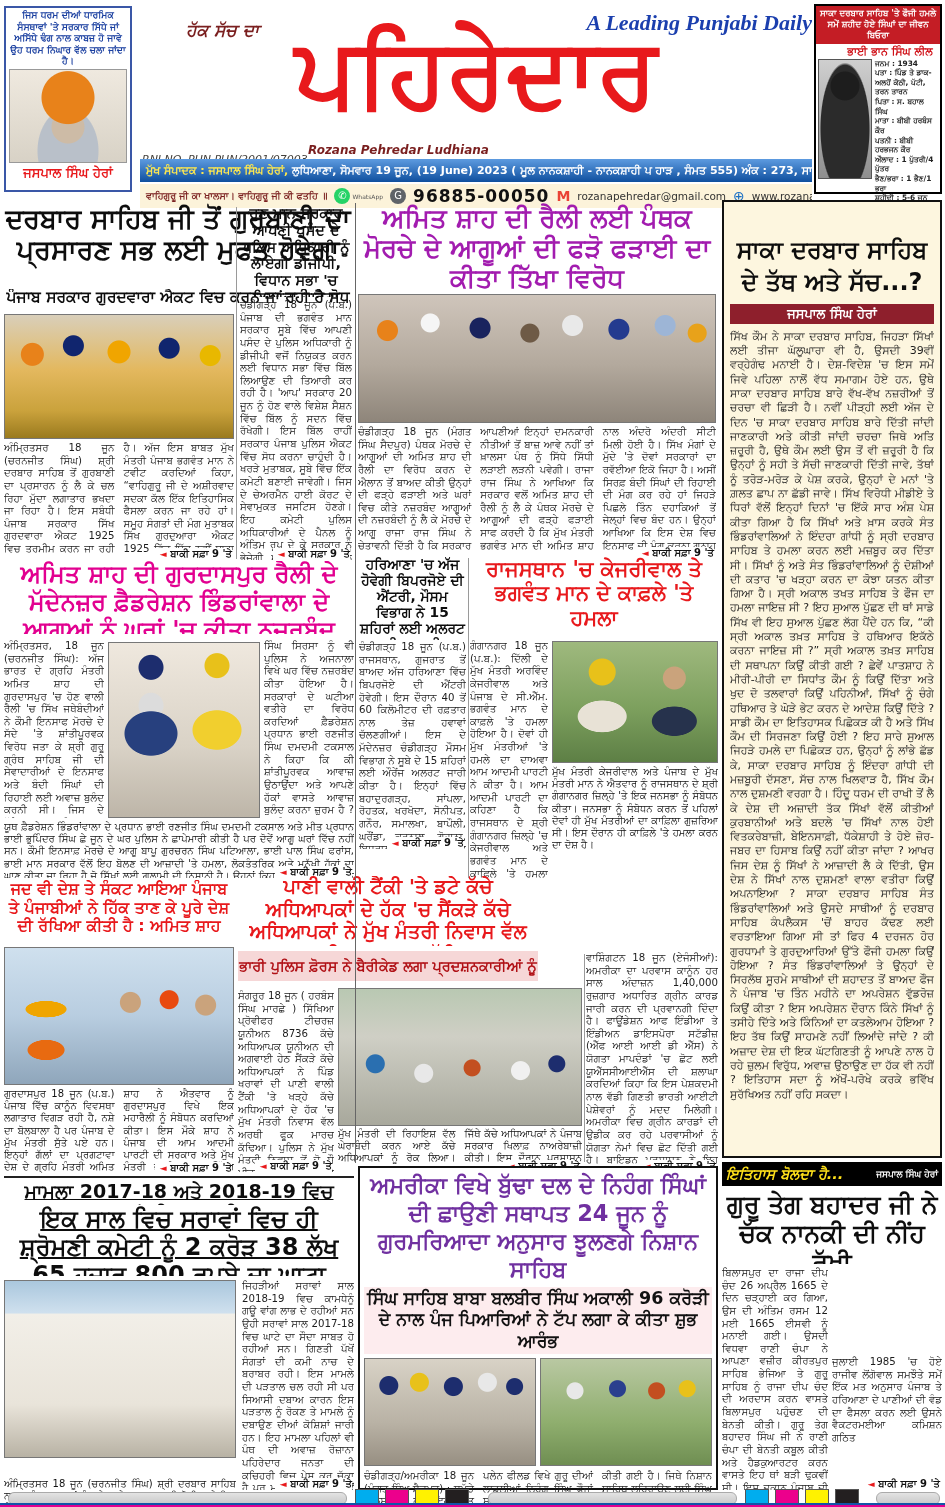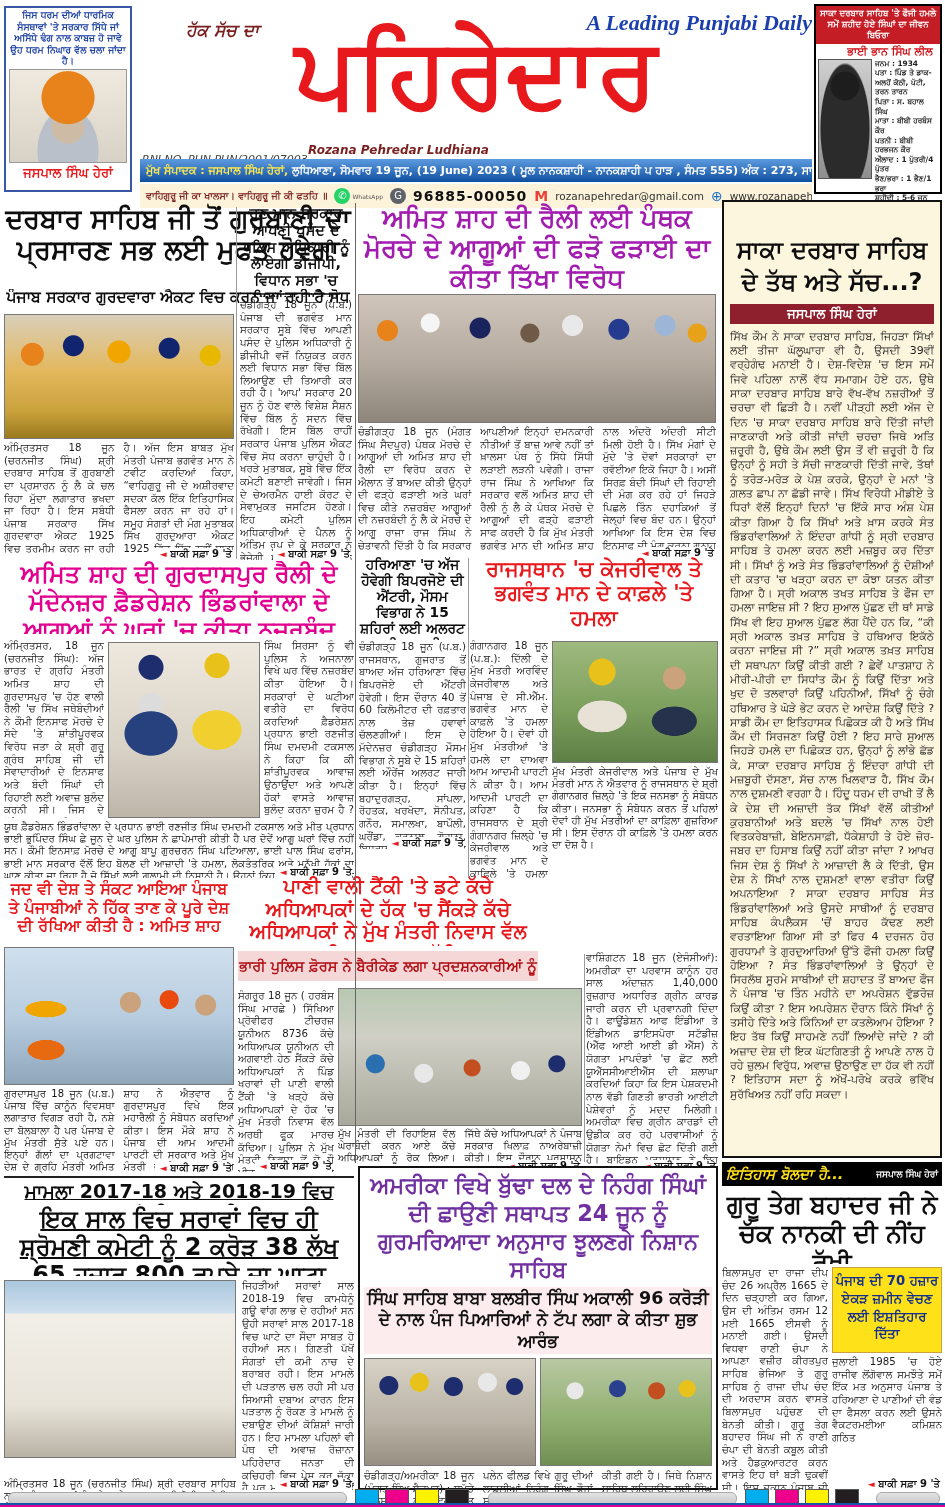--- a/index.html
+++ b/index.html
@@ -37,21 +37,21 @@
   #info-bar{left:140px;top:159px;width:672px;height:23px;background:linear-gradient(180deg,#5d9be0,#0f4f9e);
             color:#fff;font-size:11px;font-weight:bold;line-height:23px;padding:0 6px;white-space:nowrap;overflow:hidden;}
   #info-bar .ed{color:#ffe84d;}
   #contact-bar{left:140px;top:184px;width:672px;height:24px;background:#fcf3da;display:flex;align-items:center;
                gap:7px;padding:0 6px;overflow:hidden;}
   #contact-bar .greet{font-size:9.5px;font-weight:bold;color:#7a1f1f;white-space:nowrap;}
   .cicon{width:16px;height:16px;border-radius:50%;color:#fff;font-size:10px;line-height:16px;text-align:center;flex:0 0 auto;}
   #wa{background:#25d366;}
   #gp{background:#5f6368;}
   #wa-label{font-size:6px;color:#555;margin-left:-5px;}
-  #phone{font-size:14px;font-weight:bold;letter-spacing:1px;color:#111;white-space:nowrap;}
+  #phone{font-size:17px;font-weight:bold;letter-spacing:1px;color:#111;white-space:nowrap;}
   #gmail{color:#ea4335;font-weight:900;font-size:14px;}
   #globe{color:#1a6fc4;font-size:14px;}
   .addr{font-size:10.5px;color:#333;white-space:nowrap;}
   #martyr-box{left:814px;top:4px;width:128px;height:190px;border:2px solid #000;background:#fff;}
   #martyr-box .hdr{background:#c41d25;color:#fff;font-size:8.6px;font-weight:bold;text-align:center;line-height:1.3;padding:2px 1px;}
   #martyr-box .nm{color:#d01118;font-weight:bold;font-size:11px;text-align:center;padding:1px 0;margin-left:24px;}
   #martyr-row{display:flex;padding:0 2px;gap:3px;}
   #martyr-photo{width:52px;height:118px;flex:0 0 auto;border:1px solid #555;
      background-image:radial-gradient(circle at 50% 22%,#1d1d1d 0 14px,transparent 15px),
        radial-gradient(ellipse at 50% 58%,#2b2b2b 0 24px,transparent 25px),
@@ -335,21 +335,20 @@
   </div>
 
   <div class="abs" id="hist-bar">
     <span class="t">ਇਤਿਹਾਸ ਬੋਲਦਾ ਹੈ...</span>
     <span class="by">ਜਸਪਾਲ ਸਿੰਘ ਹੇਰਾਂ</span>
   </div>
   <div class="abs hc" id="h-hist">ਗੁਰੂ ਤੇਗ ਬਹਾਦਰ ਜੀ ਨੇ ਚੱਕ ਨਾਨਕੀ ਦੀ ਨੀਂਹ ਰੱਖੀ</div>
   <div id="bd-hist">
     <div class="jt b10" style="height:223px;">ਬਿਲਾਸਪੁਰ ਦਾ ਰਾਜਾ ਦੀਪ ਚੰਦ 26 ਅਪ੍ਰੈਲ 1665 ਦੇ ਦਿਨ ਚੜ੍ਹਾਈ ਕਰ ਗਿਆ, ਉਸ ਦੀ ਅੰਤਿਮ ਰਸਮ 12 ਮਈ 1665 ਈਸਵੀ ਨੂੰ ਮਨਾਈ ਗਈ। ਉਸਦੀ ਵਿਧਵਾ ਰਾਣੀ ਚੰਪਾ ਨੇ ਆਪਣਾ ਵਜ਼ੀਰ ਕੀਰਤਪੁਰ ਸਾਹਿਬ ਭੇਜਿਆ ਤੇ ਗੁਰੂ ਸਾਹਿਬ ਨੂੰ ਰਾਜਾ ਦੀਪ ਚੰਦ ਦੀ ਅਰਦਾਸ ਕਰਨ ਵਾਸਤੇ ਬਿਲਾਸਪੁਰ ਪਹੁੰਚਣ ਦੀ ਬੇਨਤੀ ਕੀਤੀ। ਗੁਰੂ ਤੇਗ ਬਹਾਦਰ ਸਿੰਘ ਜੀ ਨੇ ਰਾਣੀ ਚੰਪਾ ਦੀ ਬੇਨਤੀ ਕਬੂਲ ਕੀਤੀ ਅਤੇ ਹੈਡਕੁਆਰਟਰ ਕਰਨ ਵਾਸਤੇ ਇਹ ਥਾਂ ਬੜੀ ਢੁਕਵੀਂ ਸੀ। ਇਸ ਦੁਕਾਨ ਪੰਜਾਬ ਦੀ ਹੱਦ ਦੇ ਨੇੜੇ ਸੀ ਅਤੇ ਮਾਝੇ ਮਾਲਵੇ ਦੁਆਬੇ ਦੀਆਂ ਸੰਗਤਾਂ ਏਥੇ ਸੌਖੀਆਂ ਪੁੱਜ ਸਕਦੀਆਂ ਸਨ।</div>
   </div>
-  <div class="abs" id="ybox">ਪੰਜਾਬ ਦੀ 70 ਹਜ਼ਾਰ ਏਕੜ ਜ਼ਮੀਨ ਵੇਚਣ ਲਈ ਇਸ਼ਤਿਹਾਰ ਦਿੱਤਾ</div>
   <div id="bd-hist2">
     <div class="jt b10" style="height:134px;">ਜੁਲਾਈ 1985 'ਚ ਹੋਏ ਰਾਜੀਵ ਲੋਂਗੋਵਾਲ ਸਮਝੌਤੇ ਸਮੇਂ ਇੱਕ ਮਤ ਅਨੁਸਾਰ ਪੰਜਾਬ ਤੇ ਹਰਿਆਣਾ ਦੇ ਪਾਣੀਆਂ ਦੀ ਵੰਡ ਦਾ ਫੈਸਲਾ ਕਰਨ ਲਈ ਉਸਨੇ ਵੈਕਟਰਮਈਆ ਕਮਿਸ਼ਨ ਗਠਿਤ</div>
     <span class="cont"><span class="arw">◄</span> <span>ਬਾਕੀ ਸਫ਼ਾ 9 'ਤੇ</span></span>
   </div>
 
   <div class="vline" style="left:236px;top:207px;height:352px;"></div>
   <div class="vline" style="left:355px;top:203px;height:960px;background:#666;"></div>
   <div class="vline" style="left:468px;top:558px;height:320px;"></div>
   <div class="vline" style="left:584px;top:954px;height:208px;"></div>
 

